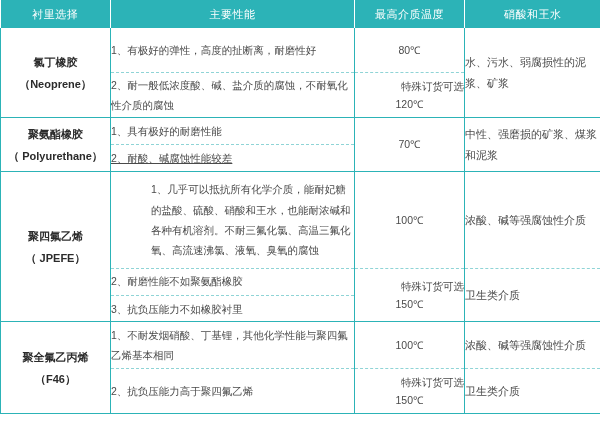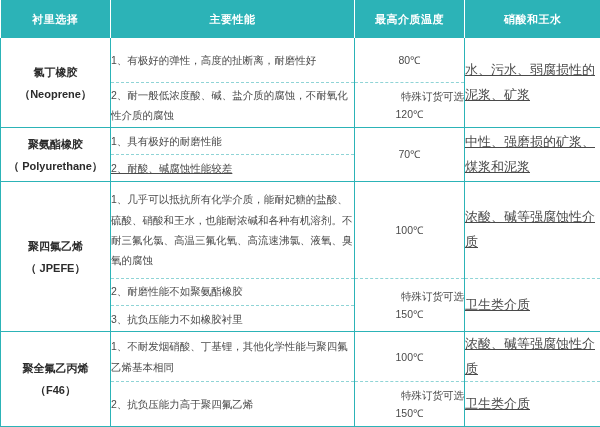--- a/index.html
+++ b/index.html
@@ -26,23 +26,23 @@
   }
   table.liner-table td, table.liner-table th {
     vertical-align: middle;
     padding: 0;
   }
   
   .hdr-cell {
     background: #2cb3b7;
     color: #ffffff;
     font-size: 11px;
-    font-weight: bold;
+    font-weight: normal;
     text-align: center;
-    height: 38px;
+    height: 28px;
     border-right: 1px solid #ffffff;
     letter-spacing: 0.5px;
   }
   .hdr-cell:last-child { border-right: none; }
 
   
   .col-a { width: 110px; }
   .col-b { width: 244px; }
   .col-c { width: 110px; }
   .col-d { width: 136px; }
@@ -78,23 +78,22 @@
     font-size: 10.5px;
     padding: 4px 4px;
     line-height: 1.75;
   }
   .temp-dash { border-bottom: 1px dashed #8fd4d6; }
   .temp-solid { border-bottom: 1px solid #2cb3b7; }
   .scope-cell {
     text-align: left;
     padding: 4px 10px;
     color: #4a4a4a;
-    font-size: 13px;
+    font-size: 11px;
     line-height: 1.9;
-    text-decoration: underline;
   }
   .scope-dash { border-bottom: 1px dashed #8fd4d6; }
   .scope-solid { border-bottom: 1px solid #2cb3b7; }
 
   .outer-left { border-left: 1px solid #2cb3b7; }
   .outer-right { border-right: 1px solid #2cb3b7; }
 
   .two-line { display: block; }
   .nowrapline { white-space: nowrap; text-align: right; }
 </style>
@@ -151,21 +150,21 @@
       </tr>
       <tr>
         <td class="perf-cell perf-solid" style="height:26px;text-decoration:underline;">2、耐酸、碱腐蚀性能较差</td>
       </tr>
 
       <tr>
         <td class="name-cell outer-left" rowspan="3">
           <span class="two-line">聚四氟乙烯</span>
           <span class="two-line">（ JPEFE）</span>
         </td>
-        <td class="perf-cell perf-dash" rowspan="2" style="height:96px;">1、几乎可以抵抗所有化学介质，能耐妃糖的盐酸、硫酸、硝酸和王水，也能耐浓碱和各种有机溶剂。不耐三氟化氯、高温三氟化氧、高流速沸氯、液氧、臭氧的腐蚀</td>
+        <td class="perf-cell perf-dash" rowspan="2" style="height:96px;padding-left:40px;">1、几乎可以抵抗所有化学介质，能耐妃糖的盐酸、硫酸、硝酸和王水，也能耐浓碱和各种有机溶剂。不耐三氟化氯、高温三氟化氧、高流速沸氯、液氧、臭氧的腐蚀</td>
         <td class="temp-cell temp-dash" rowspan="2">
           <span class="two-line">100℃</span>
         </td>
         <td class="scope-cell scope-dash outer-right" rowspan="2">浓酸、碱等强腐蚀性介质</td>
       </tr>
       <tr></tr>
       <tr>
         <td class="perf-cell perf-solid" style="height:52px;">
           <span class="two-line" style="border-bottom:1px dashed #8fd4d6; padding-bottom:3px;">2、耐磨性能不如聚氨酯橡胶</span>
           <span class="two-line" style="padding-top:3px;">3、抗负压能力不如橡胶衬里</span>

